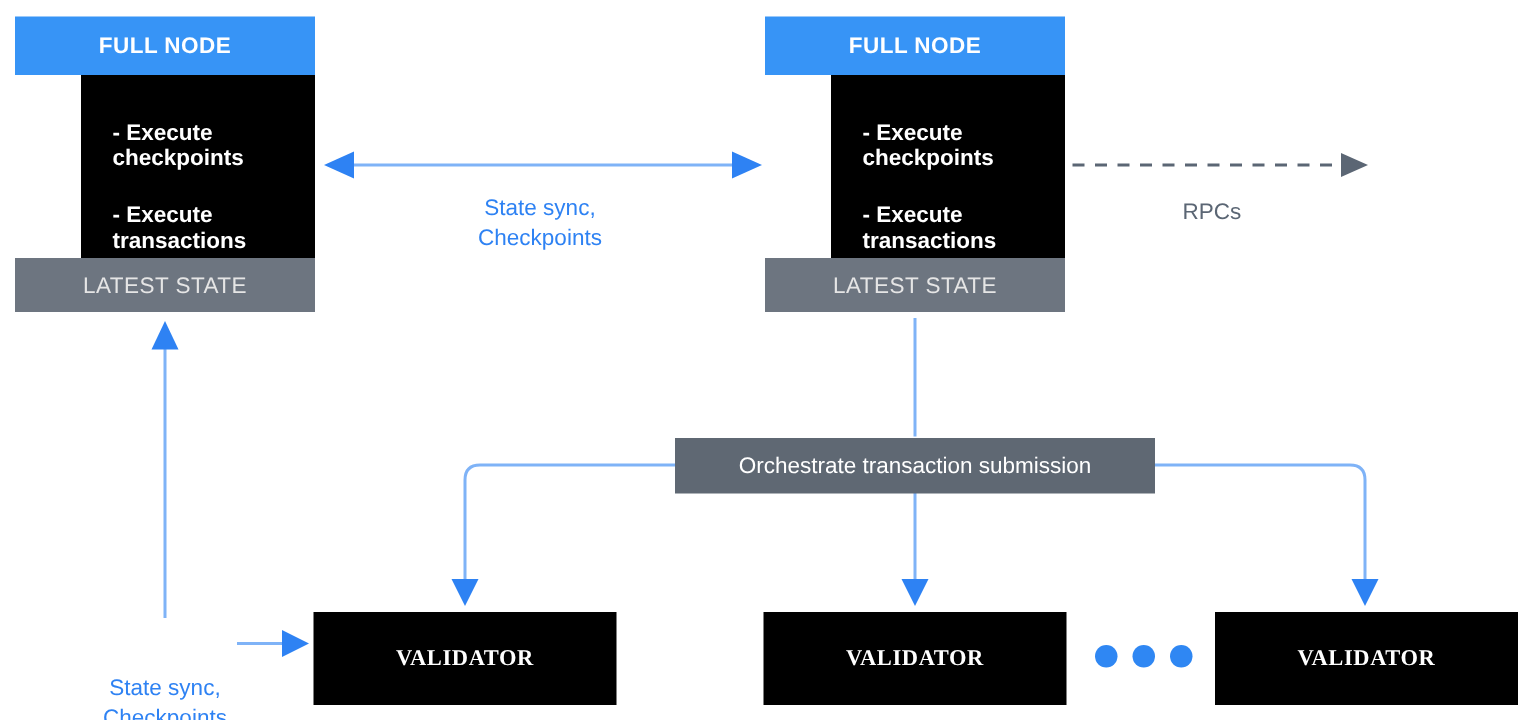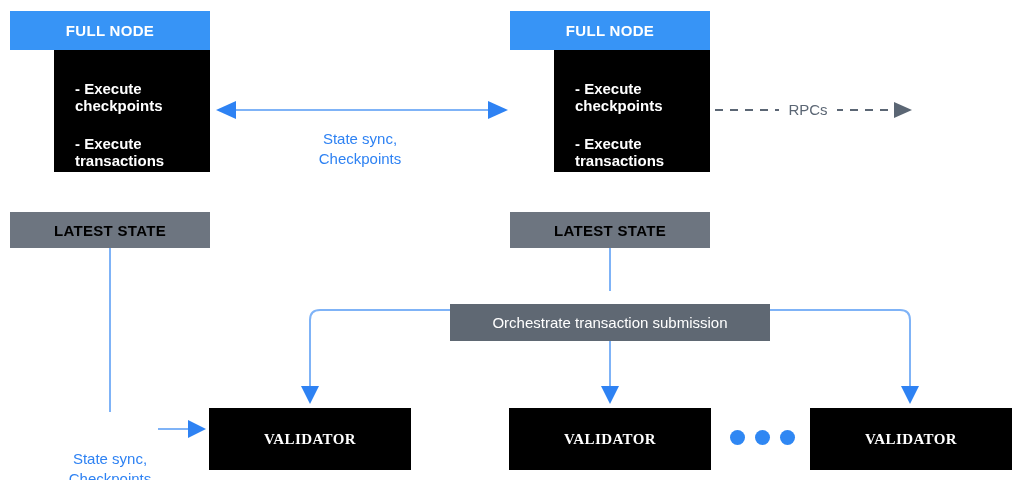--- a/index.html
+++ b/index.html
@@ -13,48 +13,48 @@
   .fullnode { position:absolute; top:11px; width:200px; }
   .fullnode .hdr {
     height:39px; background:#3794f6; color:#ffffff; font-weight:700; font-size:15px;
     letter-spacing:.3px; display:flex; align-items:center; justify-content:center;
   }
   .fullnode .bdy {
     height:122px; background:#000000; color:#ffffff; font-size:15px; font-weight:600;
     box-sizing:border-box; padding:30px 0 0 21px; display:flex; flex-direction:column; gap:21px;margin-left:44px;
   }
   .fullnode .ftr {
-    height:36px; background:#6d7580; color:#000000; font-weight:700; font-size:15px;
-    letter-spacing:.3px; display:flex; align-items:center; justify-content:center;margin-top:40px;
+    height:36px; background:#6d7580; color:#e5e5e5; font-weight:400; font-size:15px;
+    letter-spacing:.3px; display:flex; align-items:center; justify-content:center;
   }
   .fn-left  { left:10px; }
   .fn-right { left:510px; }
 
   
   .orchestrator {
-    position:absolute; left:450px; top:304px; width:320px; height:37px;
+    position:absolute; left:450px; top:292px; width:320px; height:37px;
     background:#5f6873; color:#ffffff; font-size:15px; font-weight:500;
     display:flex; align-items:center; justify-content:center;
   }
 
   
   .validator {
     position:absolute; top:408px; width:202px; height:62px; background:#000000;
     color:#ffffff; font-size:15px; font-weight:600; letter-spacing:.4px;
     display:flex; align-items:center; justify-content:center;font-family:Liberation Serif, serif;
   }
   .v1 { left:209px; } .v2 { left:509px; } .v3 { left:810px; }
 
   
   .edge-label {
     position:absolute; background:#ffffff; text-align:center;
     font-size:15px; line-height:20px; font-weight:400;
   }
   .blue-label { color:#2e82f3;margin-top:40px; }
-  .gray-label { color:#5b6674; }
+  .gray-label { color:#5b6674;margin-top:32px; }
   .lbl-mid    { left:297px; top:89px;  width:126px; }
   .lbl-rpc    { left:779px; top:100px; width:58px; height:20px; }
   .lbl-bottom { left:46px;  top:409px; width:128px; }
 
   
   .dots { position:absolute; left:730px; top:430px; display:flex; gap:10px; }
   .dot  { width:15px; height:15px; border-radius:50%; background:#2f87f3; }
 </style>
 </head>
 <body>

